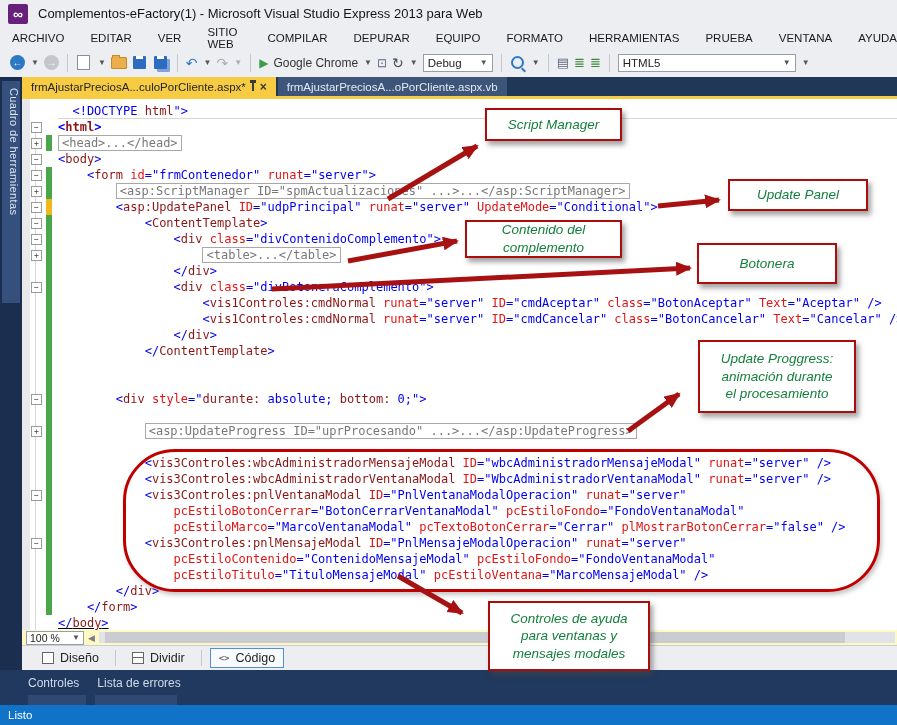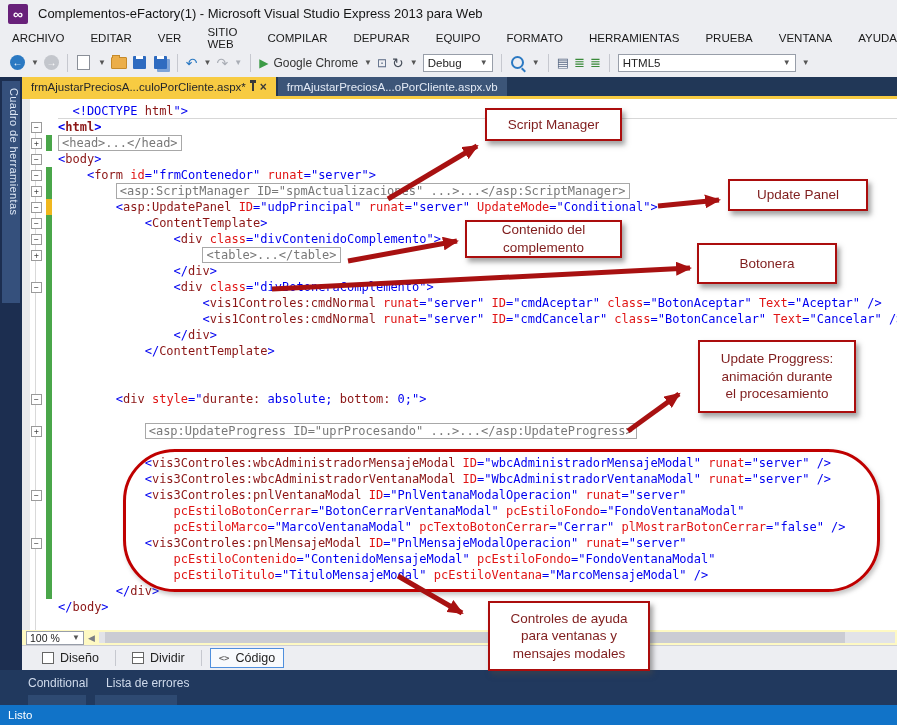--- a/index.html
+++ b/index.html
@@ -65,22 +65,22 @@
   .tok-a{color:#e01515;}
   .tok-v{color:#0000f0;}
   .tok-r{color:#8b1515;}
   .tok-g{color:#787878;}
   .collapsed{border:1px solid #a8a8a8;padding:0 3px;color:#787878;background:#fff;}
   
   .overlay{position:absolute;left:0;top:0;width:897px;height:725px;pointer-events:none;z-index:40;}
   .oval{position:absolute;border:3px solid #bf0000;border-radius:52px;z-index:35;
         box-shadow:2px 3px 4px rgba(90,90,90,.35);}
   .callout{position:absolute;background:#fff;border:2px solid #ab0d0d;z-index:50;
-           box-shadow:3px 4px 5px rgba(70,70,70,.5);color:#7f1d1d;font-size:13.5px;line-height:1.3;
-           display:flex;flex-direction:column;align-items:center;justify-content:center;text-align:center;box-sizing:border-box;}
+           box-shadow:3px 4px 5px rgba(70,70,70,.5);color:#15803d;font-size:13.5px;line-height:1.3;
+           display:flex;flex-direction:column;align-items:center;justify-content:center;text-align:center;box-sizing:border-box;font-style:italic;}
   
   .edbottom{position:absolute;left:22px;top:630px;width:875px;height:15px;background:#fef9c3;display:flex;align-items:center;}
   .zoomcombo{margin-left:4px;width:58px;height:14px;background:#fff;border:1px solid #989ea9;
              font-size:10.5px;color:#222;display:flex;align-items:center;justify-content:space-between;
              padding:0 3px;box-sizing:border-box;}
   .hsb-arrow{font-size:9px;color:#7a7d85;margin:0 4px;}
   .hsb-track{flex:1;height:11px;background:#e2e3e8;position:relative;margin-right:2px;}
   .hsb-thumb{position:absolute;left:6px;top:0;width:740px;height:11px;background:#cbccd3;}
   .viewbar{position:absolute;left:22px;top:645px;width:875px;height:25px;background:#edeef2;
            border-top:1px solid #cdced4;display:flex;align-items:center;gap:8px;padding-left:12px;
@@ -323,21 +323,25 @@
         </div>
         <div class="code-row">
           <span class="bar g"></span>
           <span class="txt" style="padding-left: 16ch;"><span class="tok-a">pcEstiloTitulo</span><span class="tok-d">=</span><span class="tok-v">"TituloMensajeModal"</span><span class="tok-a"> pcEstiloVentana</span><span class="tok-d">=</span><span class="tok-v">"MarcoMensajeModal"</span><span class="tok-d"> /&gt;</span></span>
         </div>
         <div class="code-row">
           <span class="bar g"></span>
           <span class="txt" style="padding-left: 8ch;"><span class="tok-d">&lt;/</span><span class="tok-t">div</span><span class="tok-d">&gt;</span></span>
         </div>
         <div class="code-row">
-          <span class="txt" style="padding-left: 0ch;"><span class="tok-d">&lt;/</span><span class="tok-t">body</span><span class="tok-d">&gt;</span></span>
+          <span class="bar g"></span>
+          <span class="txt" style="padding-left: 4ch;"><span class="tok-d">&lt;/</span><span class="tok-t">form</span><span class="tok-d">&gt;</span></span>
+        </div>
+        <div class="code-row">
+          <span class="txt" style="padding-left: 0ch; text-decoration: underline;"><span class="tok-d">&lt;/</span><span class="tok-t">body</span><span class="tok-d">&gt;</span></span>
         </div>
       </div>
   </div>
 
   <div class="oval" style="left: 123px; top: 449px; width: 751px; height: 137px;"></div>
   <svg class="overlay">
     <defs>
       <marker id="ah" markerUnits="userSpaceOnUse" markerWidth="18" markerHeight="14" refX="14" refY="7" orient="auto">
         <path d="M0,0 L16,7 L0,14 z" fill="#a81111"></path>
       </marker>
@@ -398,21 +402,21 @@
       </span>
       <span class="vsep"></span>
       <span class="vtab active">
         <span class="vt-code">&lt;&gt;</span>
         <span>Código</span>
       </span>
     </div>
 
   <div class="panel">
     <div class="ptabs">
-        <span>Conditional</span>
+        <span>Controles</span>
         <span>Lista de errores</span>
       </div>
   <span class="pstub" style="left: 28px; width: 58px;"></span>
       <span class="pstub" style="left: 95px; width: 82px;"></span>
     </div>
 
   <div class="statusbar">
     <span>Listo</span>
   </div>
 

